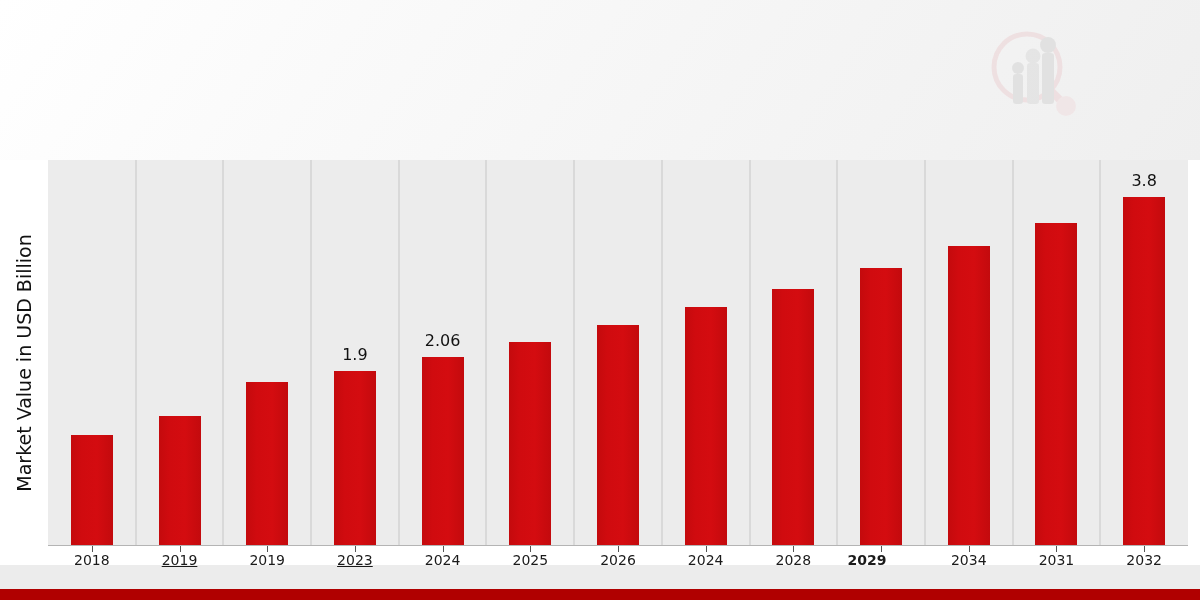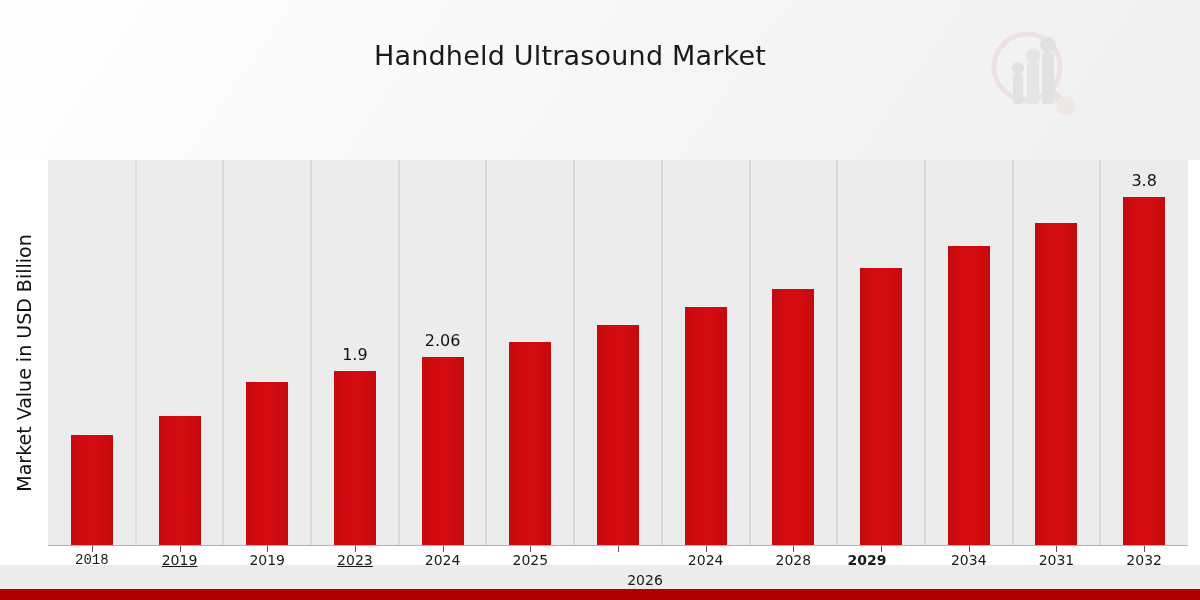--- a/index.html
+++ b/index.html
@@ -139,21 +139,20 @@
     background: #ececec;
   }
 </style>
 </head>
 <body>
 
 <div id="page">
 
   <div id="header"></div>
 
-  <div id="chart-title">Handheld Ultrasound Market</div>
 
   <div id="watermark">
     <svg width="100" height="100" viewBox="0 0 100 100" xmlns="http://www.w3.org/2000/svg">
       <circle cx="45" cy="45" r="33" fill="none" stroke="#e8b9bd" stroke-width="5"></circle>
       <line x1="68" y1="68" x2="88" y2="88" stroke="#e8b9bd" stroke-width="8" stroke-linecap="round"></line>
       <circle cx="84" cy="84" r="10" fill="#f0cfd2"></circle>
       <rect x="31" y="52" width="10" height="30" rx="3" fill="#bdbdbd"></rect>
       <circle cx="36" cy="46" r="6" fill="#bdbdbd"></circle>
       <rect x="45" y="41" width="12" height="41" rx="3" fill="#c9c9c9"></rect>
       <circle cx="51" cy="34" r="7.5" fill="#c9c9c9"></circle>
@@ -192,35 +191,35 @@
       </div>
   </div>
 
   <div id="x-axis-line"></div>
   <div id="footer-gap"></div>
   <div id="footer-strip"></div>
 
   <div id="y-axis-label">Market Value in USD Billion</div>
 
 <div class="tick-mark" style="left: 91.8462px;"></div>
-    <div class="x-tick-label" style="left: 46.8462px; font-family: Liberation Mono, monospace;">2018</div>
+    <div class="x-tick-label" style="left: 46.8462px;">2018</div>
     <div class="tick-mark" style="left: 179.538px;"></div>
     <div class="x-tick-label" style="left: 134.538px; text-decoration: underline;">2019</div>
     <div class="tick-mark" style="left: 267.231px;"></div>
     <div class="x-tick-label" style="left: 222.231px;">2019</div>
     <div class="bar-label" style="left: 309.923px; top: 345.381px;">1.9</div>
     <div class="tick-mark" style="left: 354.923px;"></div>
     <div class="x-tick-label" style="left: 309.923px; text-decoration: underline;">2023</div>
     <div class="bar-label" style="left: 397.615px; top: 330.676px;">2.06</div>
     <div class="tick-mark" style="left: 442.615px;"></div>
     <div class="x-tick-label" style="left: 397.615px;">2024</div>
     <div class="tick-mark" style="left: 530.308px;"></div>
     <div class="x-tick-label" style="left: 485.308px;">2025</div>
     <div class="tick-mark" style="left: 618px;"></div>
-    <div class="x-tick-label" style="left: 600px; margin-top: 20px;">2026</div>
+    <div class="x-tick-label" style="left: 573px;">2026</div>
     <div class="tick-mark" style="left: 705.692px;"></div>
     <div class="x-tick-label" style="left: 660.692px;">2024</div>
     <div class="tick-mark" style="left: 793.385px;"></div>
     <div class="x-tick-label" style="left: 748.385px;">2028</div>
     <div class="tick-mark" style="left: 881.077px;"></div>
     <div class="x-tick-label" style="left: 822px; font-weight: bold;">2029</div>
     <div class="tick-mark" style="left: 968.769px;"></div>
     <div class="x-tick-label" style="left: 923.769px;">2034</div>
     <div class="tick-mark" style="left: 1056.46px;"></div>
     <div class="x-tick-label" style="left: 1011.46px;">2031</div>

